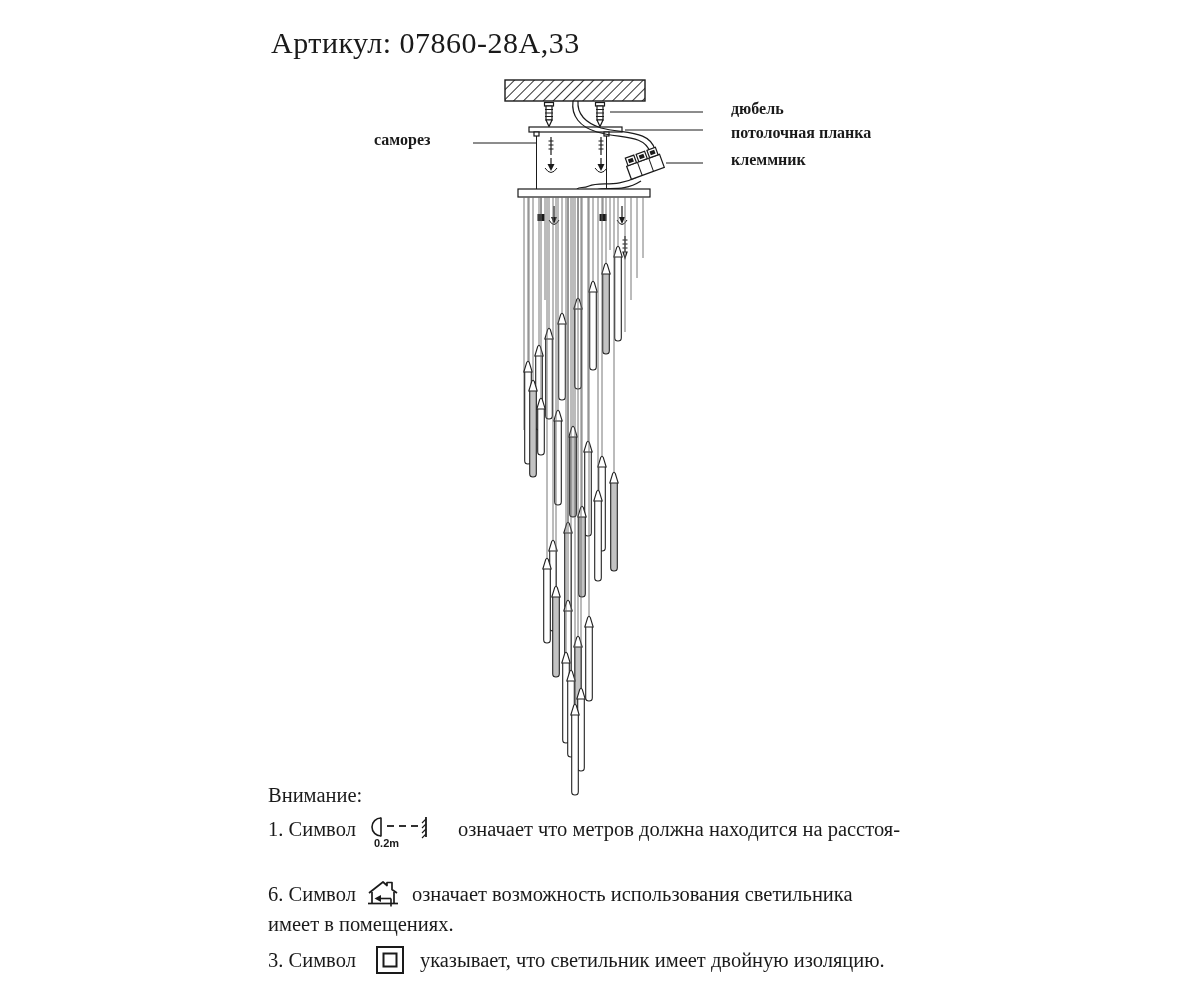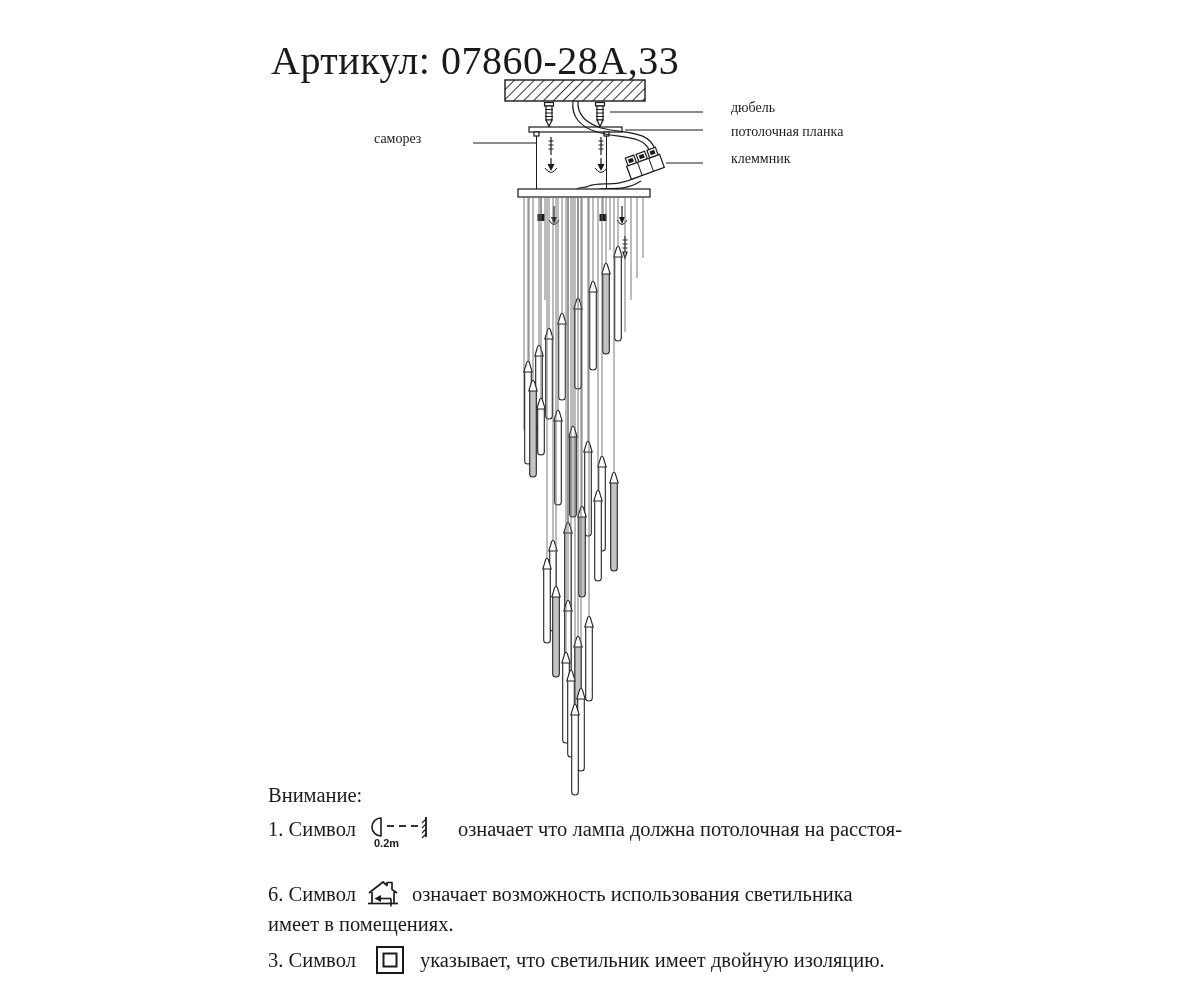--- a/index.html
+++ b/index.html
@@ -6,26 +6,26 @@
   * { box-sizing: border-box; }
   html,body { margin:0; padding:0; }
   body {
     width:1200px; height:1000px; position:relative;
     background: var(--bg);
     font-family: "Liberation Serif", "DejaVu Serif", serif;
     color: var(--ink);
     overflow: hidden;
   }
   .page-title {
-    position:absolute; left:271px; top:37px;
-    font-size:40px; letter-spacing:0.5px; white-space:nowrap;
+    position:absolute; left:271px; top:26px;
+    font-size:30px; letter-spacing:0.5px; white-space:nowrap;
   }
   #diagram-svg { position:absolute; left:0; top:0; }
   .callout {
-    position:absolute; font-size:14px; white-space:nowrap; line-height:1;
+    position:absolute; font-size:16px; white-space:nowrap; line-height:1;font-weight:bold;
   }
   .ink-line { stroke: var(--ink); stroke-width:1.2; fill:none; }
   .thin-line { stroke: var(--ink); stroke-width:1; fill:none; }
   .leader { stroke: var(--ink); stroke-width:1; }
   .white-part { fill:#fff; stroke: var(--ink); stroke-width:1.2; }
   .string { stroke: var(--string); stroke-width:0.9; }
   .cone { fill:#fff; stroke:#222; stroke-width:1.1; }
   .tube { fill:#fff; stroke:#222; stroke-width:1.1; }
   .tube.shaded { fill: var(--shade); }
   .notes { position:absolute; left:0; top:0; width:1200px; height:812px; pointer-events:none; }
@@ -317,21 +317,21 @@
       <line x1="19" y1="12" x2="26" y2="12" stroke="#1a1a1a" stroke-width="1.8"></line>
       <line x1="31" y1="12" x2="38" y2="12" stroke="#1a1a1a" stroke-width="1.8"></line>
       <line x1="43" y1="12" x2="50" y2="12" stroke="#1a1a1a" stroke-width="1.8"></line>
       <line x1="58" y1="3" x2="58" y2="23" stroke="#1a1a1a" stroke-width="1.8"></line>
       <line x1="58" y1="5" x2="54" y2="9" stroke="#1a1a1a" stroke-width="1.1"></line>
       <line x1="58" y1="10" x2="54" y2="14" stroke="#1a1a1a" stroke-width="1.1"></line>
       <line x1="58" y1="15" x2="54" y2="19" stroke="#1a1a1a" stroke-width="1.1"></line>
       <line x1="58" y1="20" x2="54" y2="24" stroke="#1a1a1a" stroke-width="1.1"></line>
       <text x="6" y="33" font-family="Liberation Sans, sans-serif" font-size="11" font-weight="bold" fill="#1a1a1a">0.2m</text>
     </svg>
-    <span>означает что лампа должна потолочная на расстоя-</span>
+    <span>означает что метров должна находится на расстоя-</span>
   </div>
 
 
   <div class="note-row" style="top:879px;">
     <span>6. Символ</span>
     <svg class="note-sym sym-2" width="34" height="30" viewBox="0 0 34 30">
       <path d="M3,14 L17,3 L21,6.5 L21,3.5 L26,3.5 L26,10.5 L31,14" fill="none" stroke="#1a1a1a" stroke-width="1.7" stroke-linejoin="round"></path>
       <line x1="6" y1="13" x2="6" y2="24.5" stroke="#1a1a1a" stroke-width="1.7"></line>
       <line x1="28" y1="13" x2="28" y2="24.5" stroke="#1a1a1a" stroke-width="1.7"></line>
       <line x1="2" y1="24.5" x2="32" y2="24.5" stroke="#1a1a1a" stroke-width="1.7"></line>

